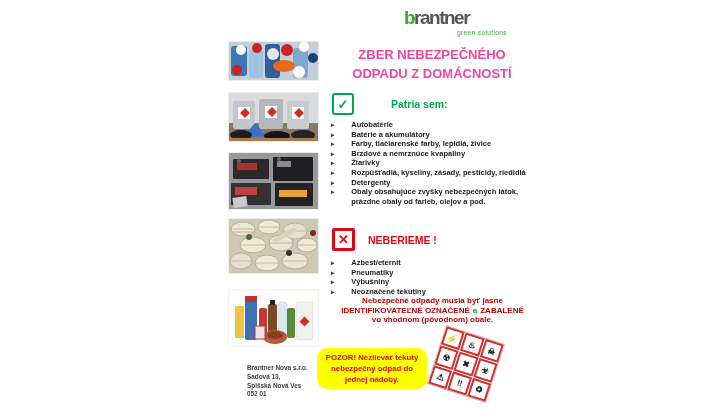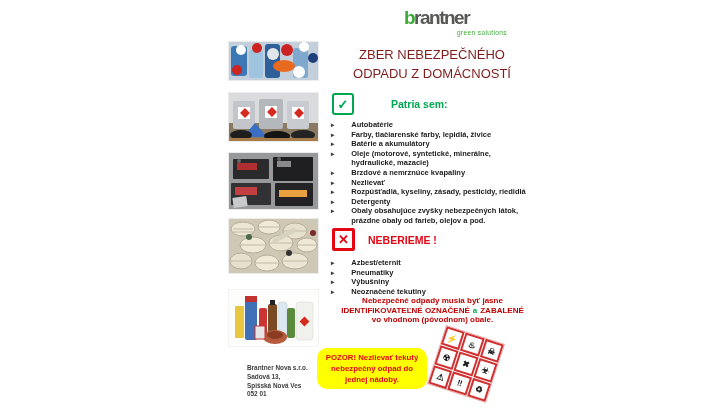--- a/index.html
+++ b/index.html
@@ -11,21 +11,21 @@
   .abs{position:absolute;}
 
   
   .logo{left:404px;top:4px;width:125px;}
   .brand{font-size:19px;font-weight:bold;letter-spacing:-1.5px;color:#575756;line-height:28px;}
   .brand .b{color:#3aaa35;}
   .tagline{font-size:6.5px;color:#3aaa35;text-align:right;margin-top:-3px;padding-right:22px;letter-spacing:.4px;}
 
   
   .title{left:323px;top:45px;width:218px;text-align:center;
-    color:#7f1d1d;font-weight:normal;font-size:13px;line-height:19px;}
+    color:#ec4899;font-weight:bold;font-size:13px;line-height:19px;}
 
   
   .sec-head{display:flex;align-items:center;gap:13px;}
   .accept-head{left:332px;top:93px;}
   .reject-head{left:332px;top:228px;}
   .check-box{width:18px;height:18px;border:2.5px solid #00a651;border-radius:3px;
     color:#00a651;font-size:13px;font-weight:bold;display:flex;align-items:center;justify-content:center;}
   .cross-box{width:17px;height:17px;border:3px solid #e30613;border-radius:2px;
     color:#e30613;font-size:13px;font-weight:bold;display:flex;align-items:center;justify-content:center;}
   .accept-title{color:#00a651;font-weight:bold;font-size:10.5px;padding-left:24px;}
@@ -182,37 +182,33 @@
   <span class="accept-title">Patria sem:</span>
 </div>
 
 <ul class="abs plist accept-list">
   <li>
       <span class="bullet">▸</span>
       <span class="li-text">Autobatérie</span>
     </li>
   <li>
       <span class="bullet">▸</span>
+      <span class="li-text">Batérie a akumulátory</span>
+    </li>
+  <li>
+      <span class="bullet">▸</span>
       <span class="li-text">Farby, tlačiarenské farby, lepidlá, živice</span>
     </li>
   <li>
       <span class="bullet">▸</span>
-      <span class="li-text">Batérie a akumulátory</span>
-    </li>
-  <li>
-      <span class="bullet">▸</span>
-      <span class="li-text">Oleje (motorové, syntetické, minerálne, hydraulické, mazacie)</span>
-    </li>
-  <li>
-      <span class="bullet">▸</span>
       <span class="li-text">Brzdové a nemrznúce kvapaliny</span>
     </li>
   <li>
       <span class="bullet">▸</span>
-      <span class="li-text">Nezlievať</span>
+      <span class="li-text">Žiarivky</span>
     </li>
   <li>
       <span class="bullet">▸</span>
       <span class="li-text">Rozpúšťadlá, kyseliny, zásady, pesticidy, riedidlá</span>
     </li>
   <li>
       <span class="bullet">▸</span>
       <span class="li-text">Detergenty</span>
     </li>
   <li>

